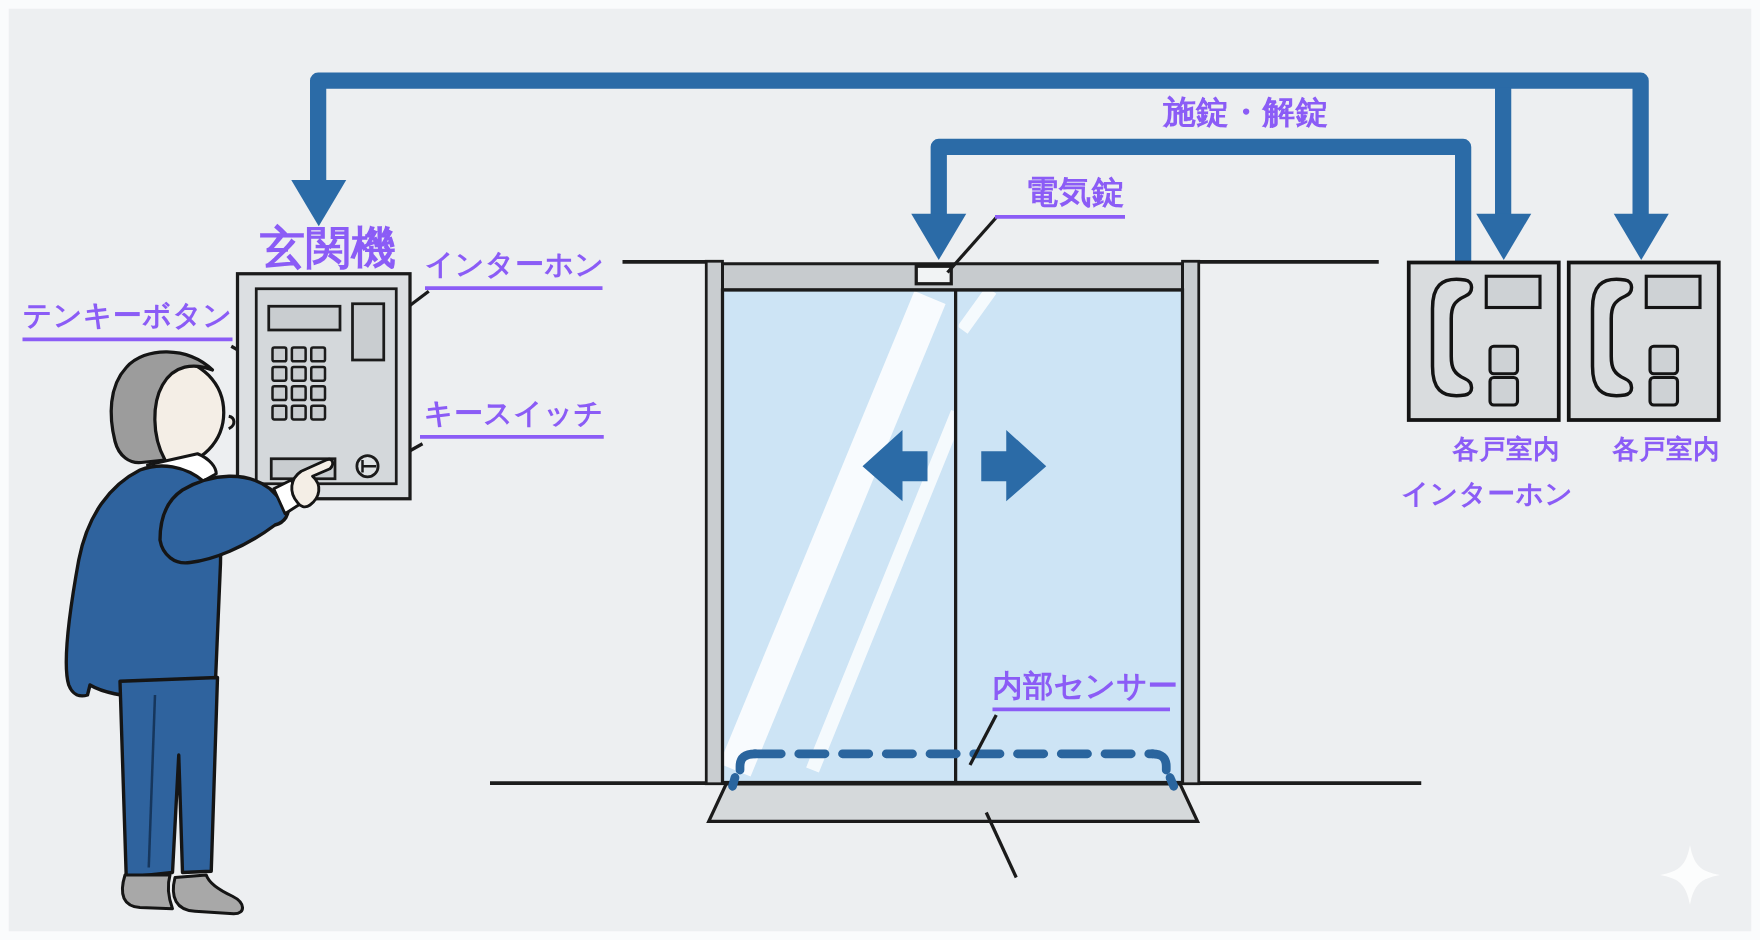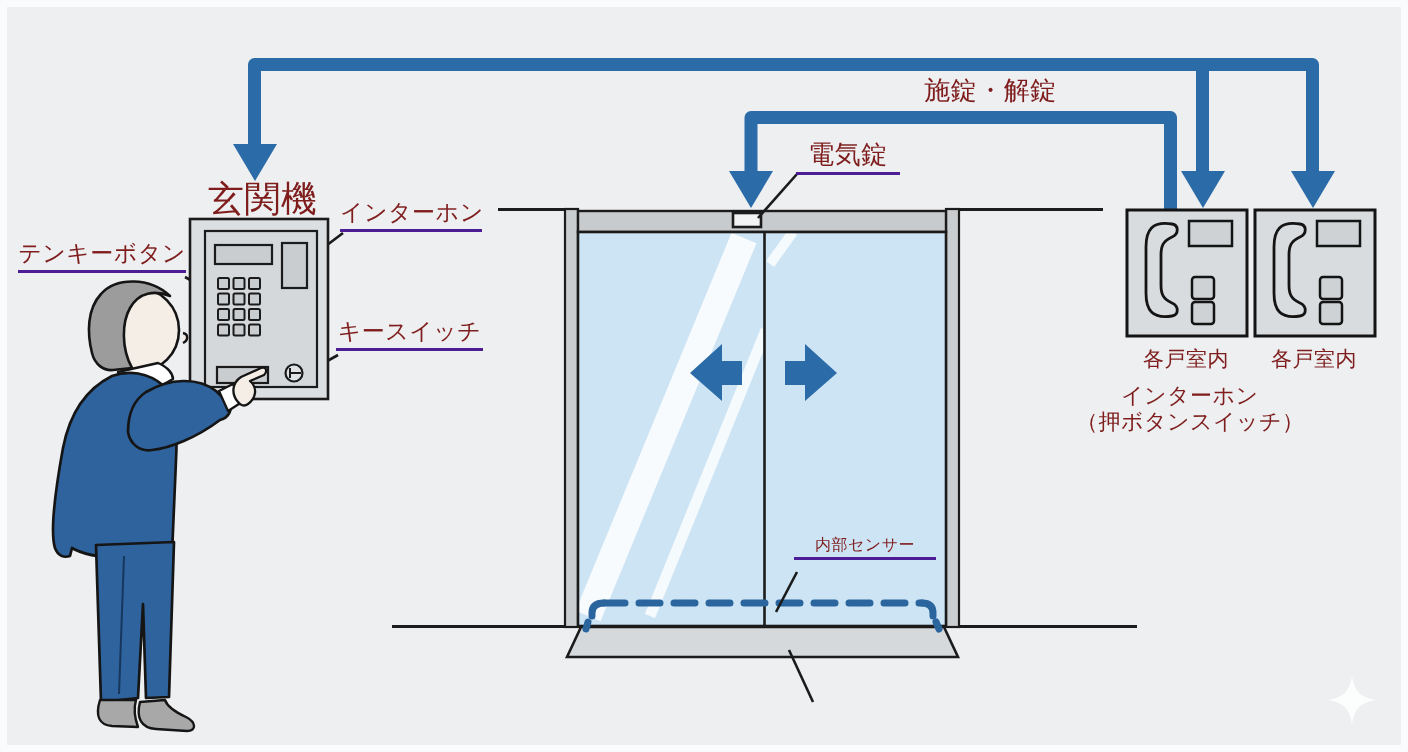--- a/index.html
+++ b/index.html
@@ -4,27 +4,27 @@
 <style>
   html,body{margin:0;padding:0;background:#dfe2e5;}
   #stage{
     position:relative;width:1408px;height:752px;overflow:hidden;
     background:#edeff1;
     box-shadow:inset 0 0 0 7px rgba(251,252,253,.92);
     font-family:"DejaVu Sans","Liberation Sans",sans-serif;
   }
   #diagram-svg{position:absolute;left:0;top:0;}
   .lbl{
-    position:absolute;font-weight:400;color:#7f1d1d;
-    text-align:center;line-height:1.12;letter-spacing:.5px;
+    position:absolute;font-weight:700;color:#8b5cf6;
+    text-align:right;line-height:1.12;letter-spacing:.5px;
     white-space:nowrap;
   }
-  .lbl.u{border-bottom:3px solid #4c1d95;padding-bottom:3px;}
+  .lbl.u{border-bottom:3px solid #8b5cf6;padding-bottom:3px;}
   .fs28{font-size:36px;} .fs27{font-size:21px;} .fs26{font-size:26px;}
-  .fs24{font-size:16px;} .fs23{font-size:23px;} .fs22{font-size:22px;}
+  .fs24{font-size:24px;} .fs23{font-size:23px;} .fs22{font-size:22px;}
 </style>
 </head>
 <body>
 
 <div id="stage">
 
 <svg id="diagram-svg" width="1408" height="752" viewBox="0 0 1408 752">
 
   <defs>
     <clipPath id="glassL">
@@ -176,15 +176,14 @@
 
 <div class="lbl u fs24" style="left:794px;top:536px;width:142px;">内部センサー</div>
 
 
 <div class="lbl fs27" style="left:1124px;top:348px;width:124px;">各戸室内</div>
 
 <div class="lbl fs27" style="left:1252px;top:348px;width:124px;">各戸室内</div>
 
 <div class="lbl fs22" style="left:1121px;top:384px;width:132px;">インターホン</div>
 
-<div class="lbl fs22" style="left:1076px;top:410px;width:210px;">（押ボタンスイッチ）</div>
 
 </div>
 
 </body></html>

